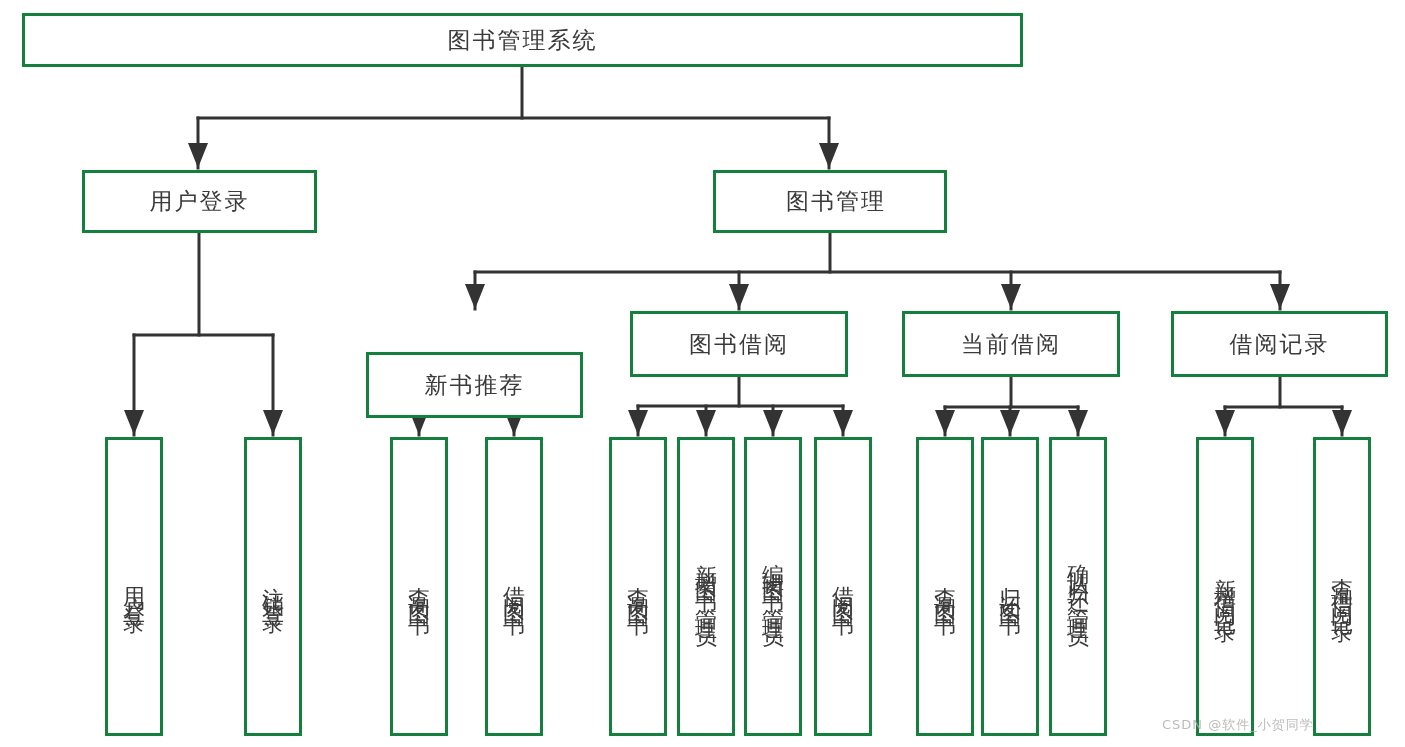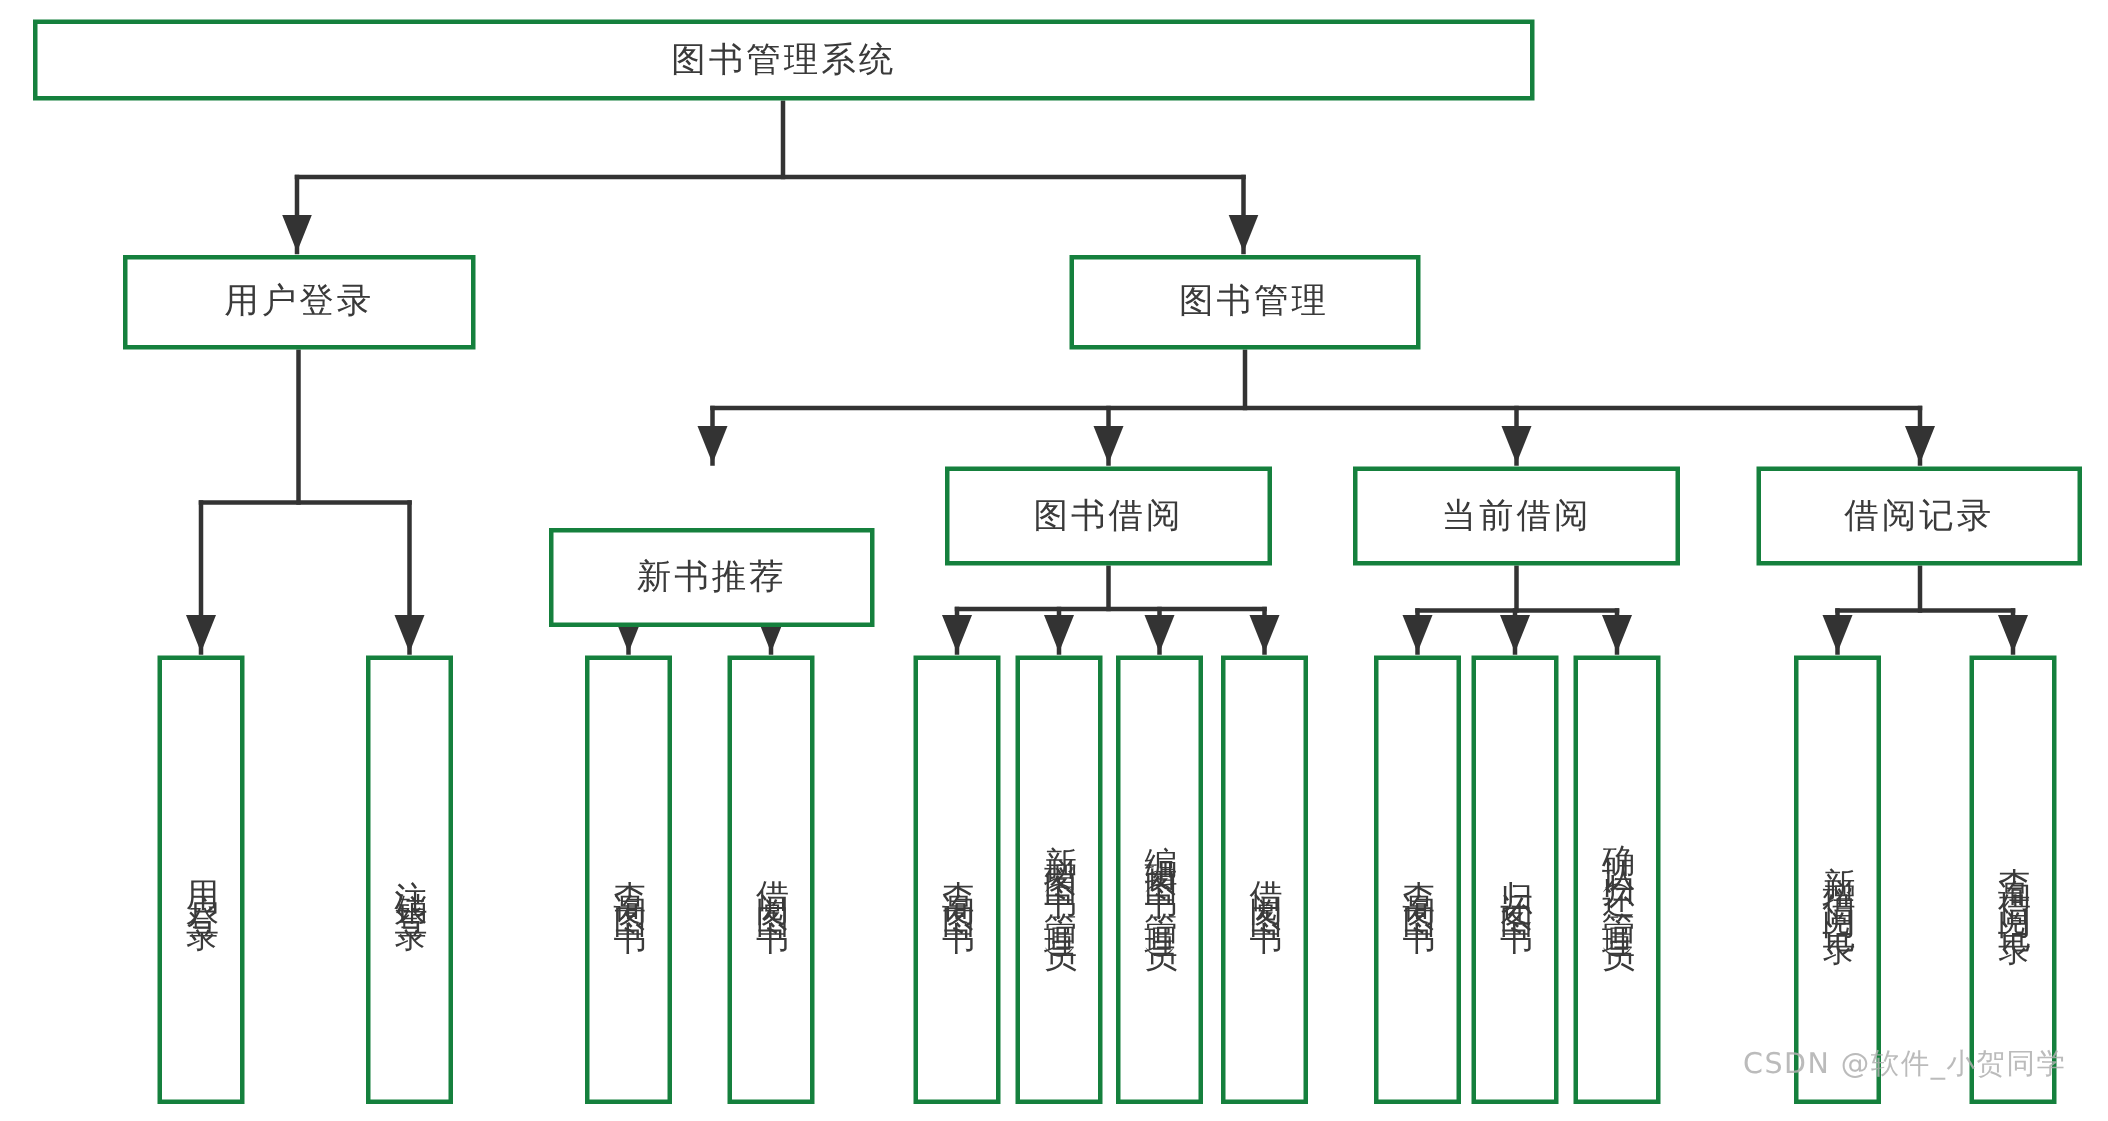--- a/index.html
+++ b/index.html
@@ -36,22 +36,22 @@
     writing-mode: vertical-rl;
     text-orientation: mixed;
     font-size: 22px;
     letter-spacing: 9px;
     line-height: 1;
     white-space: nowrap;
   }
   .watermark {
     position: absolute;
     left: 1162px;
-    top: 696px;
-    font-size: 19px;
+    top: 716px;
+    font-size: 13px;
     letter-spacing: 1px;
     color: rgba(175, 175, 175, 0.85);
     white-space: nowrap;
     z-index: 5;
   }
 </style>
 </head>
 <body>
 
 <div id="canvas">

